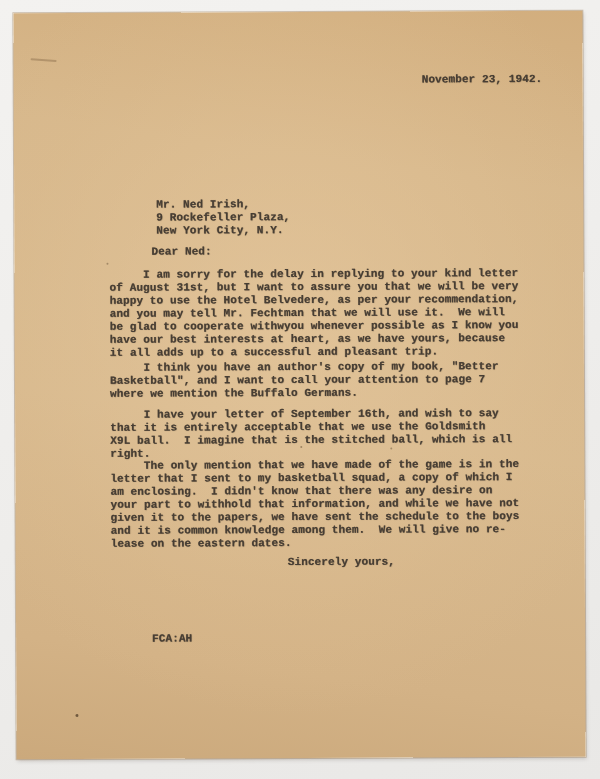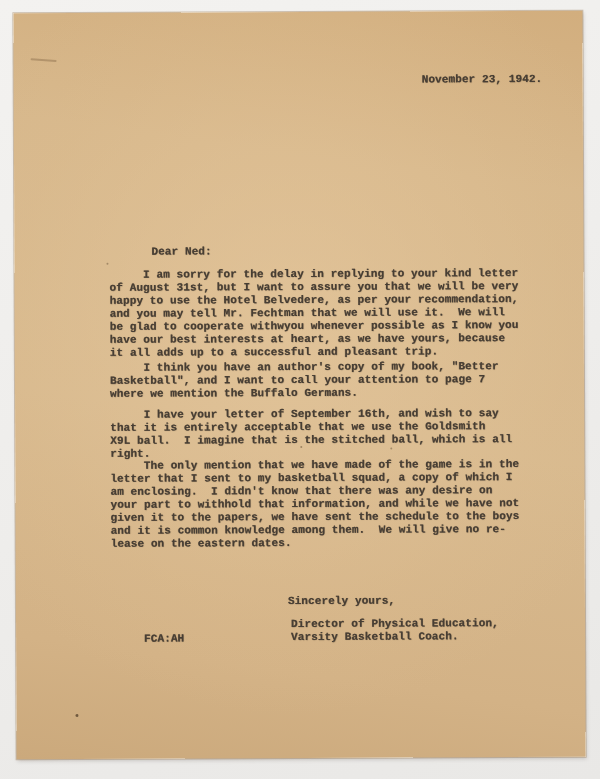--- a/index.html
+++ b/index.html
@@ -47,43 +47,46 @@
       -0.3px 0 0.5px rgba(66,54,42,0.3);
   }
   .date      { left: 408px; top: 62px; }
   .recipient { left: 142px; top: 186px; }
   .salutation{ left: 137px; top: 233px; font-family: Liberation Mono, monospace; }
   .para      { left: 95px;  width: 430px; }
   .para-1 { top: 256px; }
   .para-2 { top: 349px; }
   .para-3 { top: 396px; }
   .para-4 { top: 447px; }
-  .closing   { left: 272px; top: 583px; }
+  .closing   { left: 272px; top: 544px; }
   .signature { left: 275px; top: 606px; }
-  .initials  { left: 128px; top: 620px; }
+  .initials  { left: 136px; top: 620px; }
   .speck {
     position: absolute;
     border-radius: 50%;
   }
   .speck-a { left: 59px;  top: 701px; width: 3px;  height: 3px; background: rgba(80,62,40,0.75); }
   .speck-b { left: 17px;  top: 46px;  width: 26px; height: 2px; border-radius: 2px;
              background: rgba(125,98,66,0.4); transform: rotate(4deg); }
   .speck-c { left: 285px; top: 434px; width: 2px;  height: 2px; background: rgba(95,75,50,0.5); }
   .speck-d { left: 375px; top: 436px; width: 2px;  height: 2px; background: rgba(95,75,50,0.45); }
   .speck-e { left: 92px;  top: 250px; width: 2px;  height: 2px; background: rgba(95,75,50,0.45); }
 </style>
 </head>
 <body>
 
 <div class="scan-bg"></div>
 
 <div class="paper">
 
   <div class="ink date">November 23, 1942.</div>
 
+  <div class="ink recipient">Mr. Ned Irish,
+9 Rockefeller Plaza,
+New York City, N.Y.</div>
 
   <div class="ink salutation">Dear Ned:</div>
 
   <div class="ink para para-1">     I am sorry for the delay in replying to your kind letter
 of August 31st, but I want to assure you that we will be very
 happy to use the Hotel Belvedere, as per your recommendation,
 and you may tell Mr. Fechtman that we will use it.  We will
 be glad to cooperate withwyou whenever possible as I know you
 have our best interests at heart, as we have yours, because
 it all adds up to a successful and pleasant trip.</div>
@@ -100,22 +103,20 @@
   <div class="ink para para-4">     The only mention that we have made of the game is in the
 letter that I sent to my basketball squad, a copy of which I
 am enclosing.  I didn't know that there was any desire on
 your part to withhold that information, and while we have not
 given it to the papers, we have sent the schedule to the boys
 and it is common knowledge among them.  We will give no re-
 lease on the eastern dates.</div>
 
   <div class="ink closing">Sincerely yours,</div>
 
-  <div class="ink signature">Director of Physical Education,
-Varsity Basketball Coach.</div>
 
   <div class="ink initials">FCA:AH</div>
 
   <div class="speck speck-a"></div>
   <div class="speck speck-b"></div>
   <div class="speck speck-c"></div>
   <div class="speck speck-d"></div>
   <div class="speck speck-e"></div>
 
 </div>

